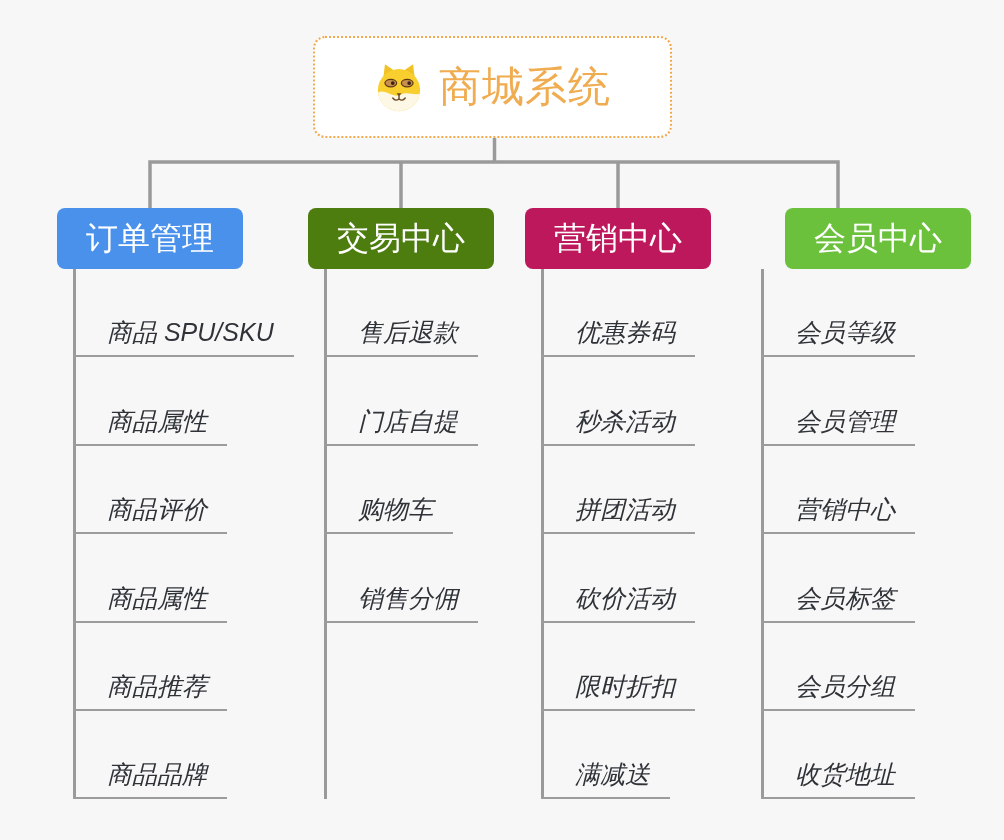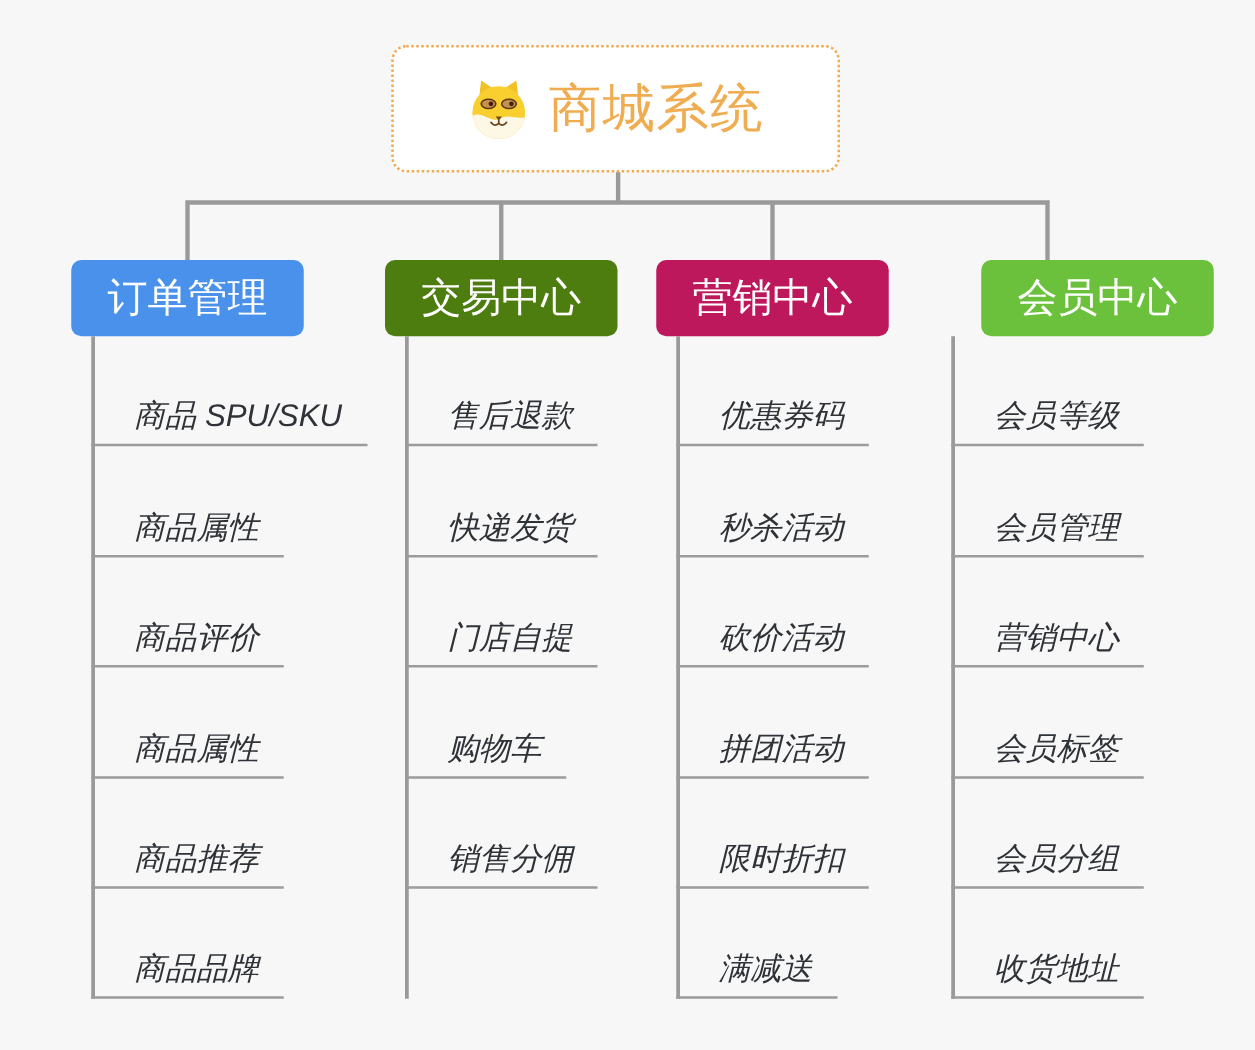--- a/index.html
+++ b/index.html
@@ -106,35 +106,34 @@
       <div class="item">商品推荐</div>
       <div class="item">商品品牌</div>
     </div>
   </div>
 
   <div class="branch b1">
     <div class="branch-header" style="background-color: #4d7c0f;">交易中心</div>
     <div class="vline" style="background-color: rgb(154, 154, 154);"></div>
     <div class="items">
       <div class="item">售后退款</div>
-      <div class="item">快递发货</div>
       <div class="item">门店自提</div>
       <div class="item">购物车</div>
       <div class="item">销售分佣</div>
     </div>
   </div>
 
   <div class="branch b2">
     <div class="branch-header" style="background-color: #be185d; text-align: center;">营销中心</div>
     <div class="vline" style="background-color: rgb(154, 154, 154);"></div>
     <div class="items">
       <div class="item">优惠券码</div>
       <div class="item">秒杀活动</div>
+      <div class="item">拼团活动</div>
       <div class="item">砍价活动</div>
-      <div class="item">拼团活动</div>
       <div class="item">限时折扣</div>
       <div class="item">满减送</div>
     </div>
   </div>
 
   <div class="branch b3">
     <div class="branch-header" style="background-color: rgb(108, 193, 60); margin-left: 40px;">会员中心</div>
     <div class="vline" style="background-color: rgb(154, 154, 154);"></div>
     <div class="items">
       <div class="item">会员等级</div>

